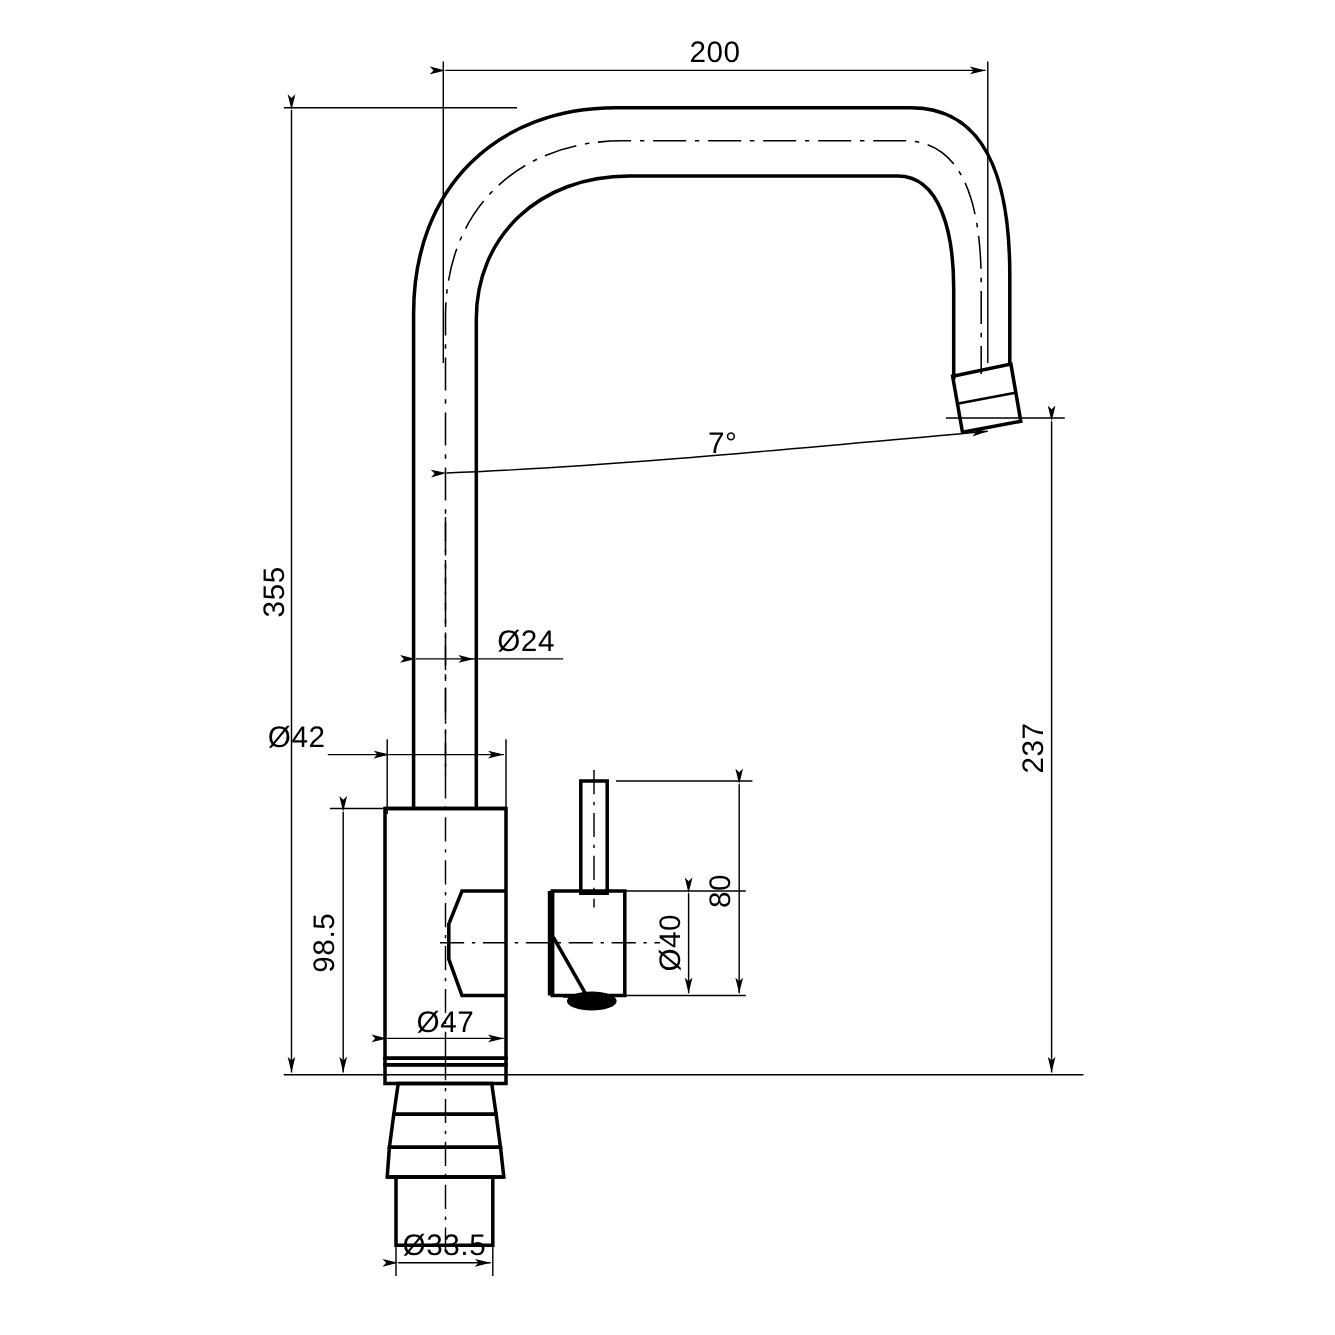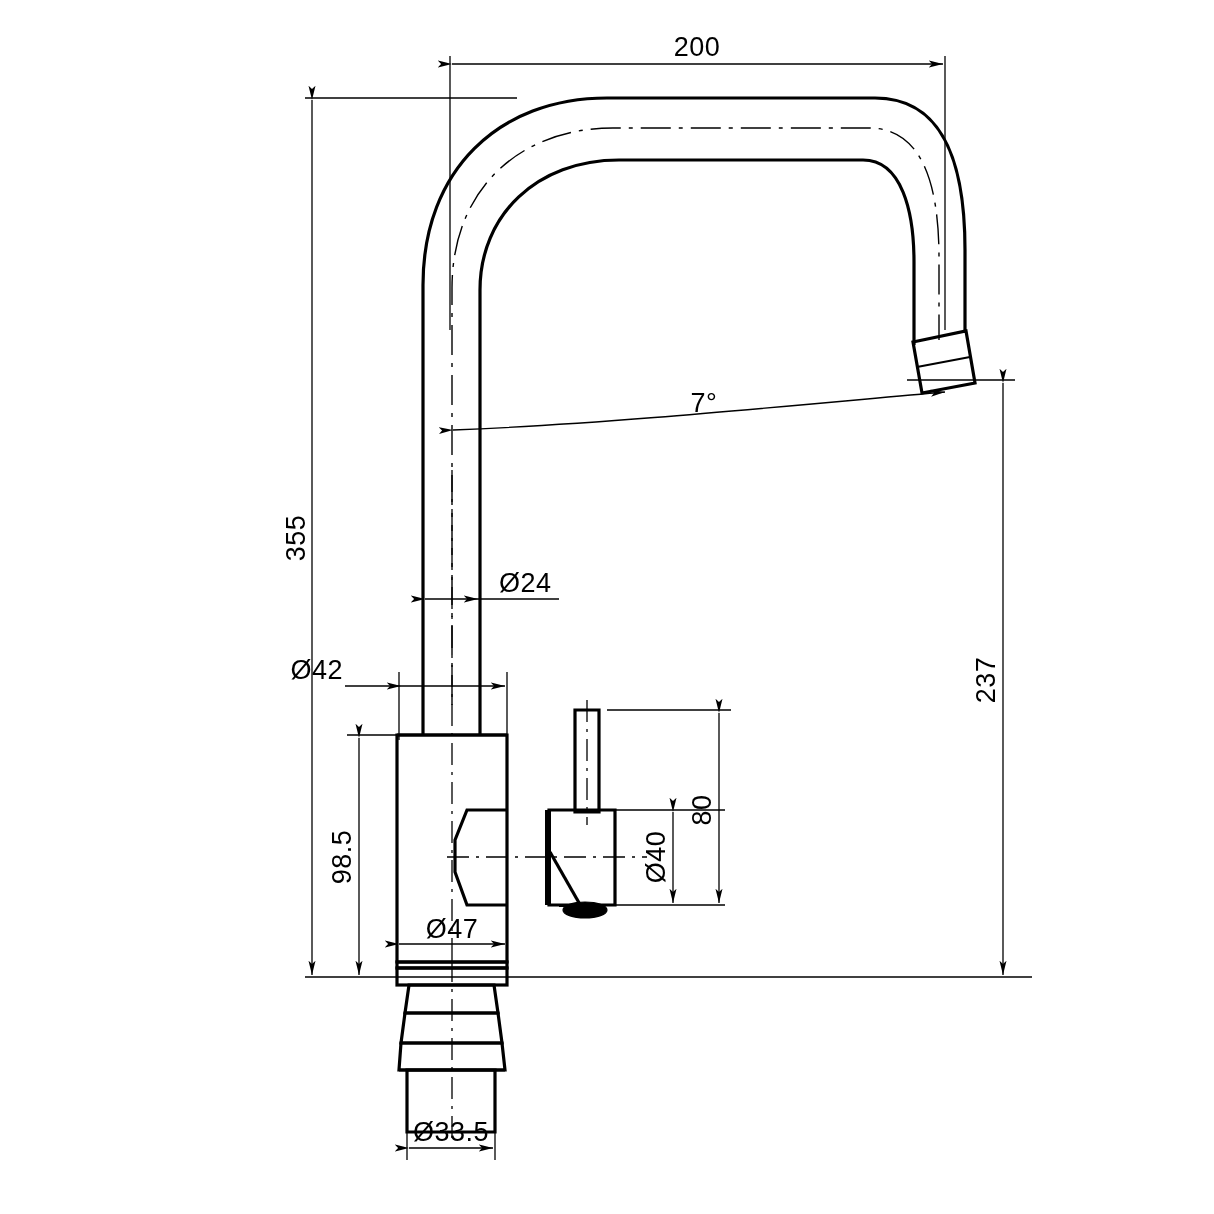--- a/index.html
+++ b/index.html
@@ -12,21 +12,20 @@
     width: 1214px;
     height: 1214px;
     font-family: "Liberation Sans", sans-serif;
     overflow: hidden;
   }
   #drawing-root {
     position: relative;
     width: 1166px;
     height: 1214px;
     background: #ffffff;
-    margin-left: 47px;
   }
   svg#drawing {
     display: block;
     width: 1214px;
     height: 1214px;
   }
   .part-outline {
     fill: none;
     stroke: #000000;
     stroke-width: 3.2;

